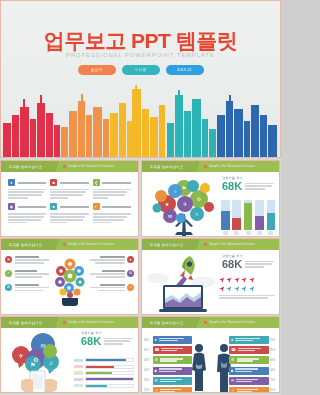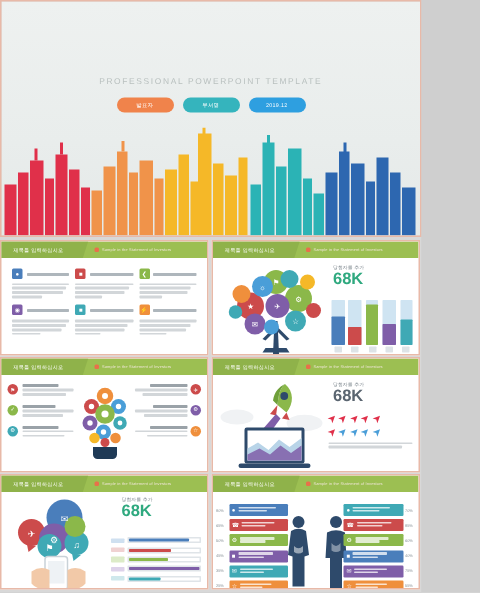--- a/index.html
+++ b/index.html
@@ -93,21 +93,21 @@
     display: flex; align-items: center; justify-content: center;
     color: #fff; font-size: 4px; line-height: 1;
   }
   .card-ttl { height: 2px; flex: 1; background: #aeb6bc; border-radius: .5px; }
 
   
   .tree-wrap { position: absolute; left: 3px; top: 2px; width: 78px; height: 62px; }
   .stat-wrap { position: absolute; right: 5px; top: 4px; width: 52px; }
   .stat-cap { font-size: 3.2px; color: #7b858c; margin-bottom: 1px; letter-spacing: .1px; }
   .stat-big { font-size: 11px; font-weight: bold; color: #2fa97f; line-height: 1; }
-  .stat-row { display: flex; gap: 3px; align-items: flex-start; flex-direction: column; }
+  .stat-row { display: flex; gap: 3px; align-items: flex-start; }
   .stat-txt { flex: 1; padding-top: 1.5px; }
   .barchart {
     position: absolute; right: 4px; bottom: 3px; width: 54px; height: 36px;
     display: flex; align-items: flex-end; justify-content: space-between;
   }
   .bcol { width: 8.5px; display: flex; flex-direction: column; align-items: center; }
   .btrack {
     width: 8.5px; height: 30px; background: #cfe4f2; border-radius: .5px;
     display: flex; align-items: flex-end; position: relative;
   }
@@ -158,20 +158,21 @@
   .brbar .g { font-size: 4px; line-height: 1; }
   .brbar .tx { flex: 1; }
   .brbar .tx .ln { background: rgba(255,255,255,.75); height: 1.3px; margin-bottom: .8px; }
 </style>
 </head>
 <body>
 
 <div id="page">
 
   <div class="hero">
+    <div class="hero-title">업무보고 PPT 템플릿</div>
     <div class="hero-sub">PROFESSIONAL POWERPOINT TEMPLATE</div>
 
     <div class="hero-pills">
       <div class="pill p1">
         <span>발표자</span>
       </div>
       <div class="pill p2">
         <span>부서명</span>
       </div>
       <div class="pill p3">

